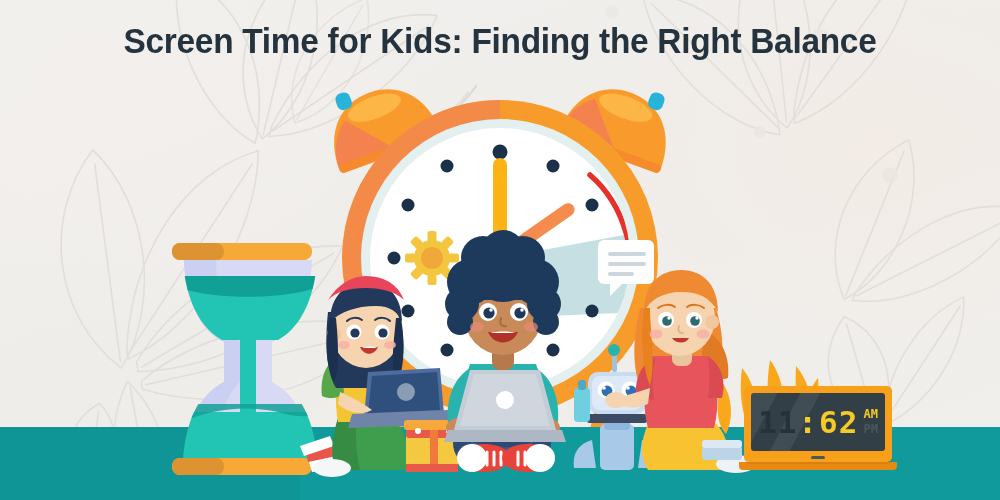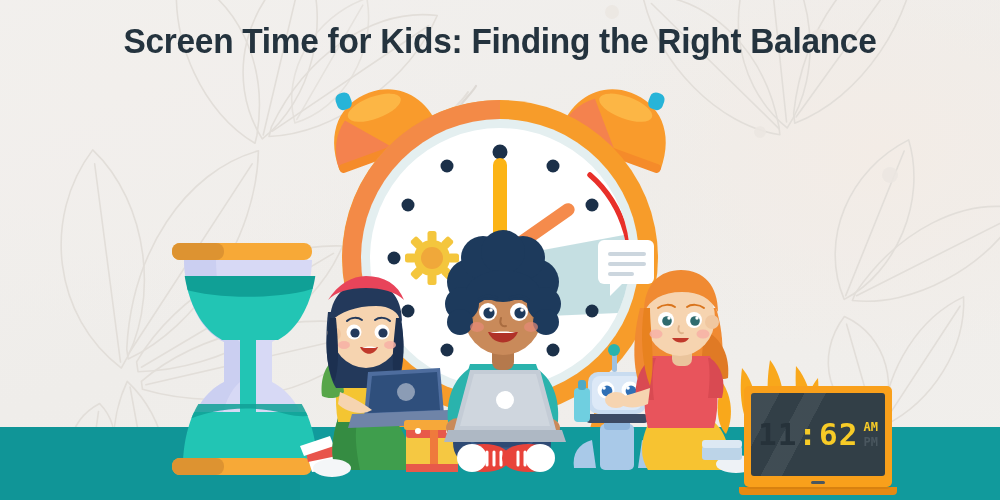--- a/index.html
+++ b/index.html
@@ -39,21 +39,21 @@
     z-index:40;
   }
 
   
   .art { position:absolute; inset:0; }
   svg { display:block; }
 
   
   .digi-wrap { position:absolute; left:744px; top:386px; z-index:30; }
   .digi-body {
-    width:148px; height:101px;
+    width:148px; height:76px;
     background:#f9a01b;
     border-radius:5px;
     padding:7px 7px 11px 7px;
     position:relative;
     box-shadow:0 2px 0 rgba(0,0,0,.06);
   }
   .digi-screen {
     width:100%; height:100%;
     background:#323f47;
     border-radius:3px;

